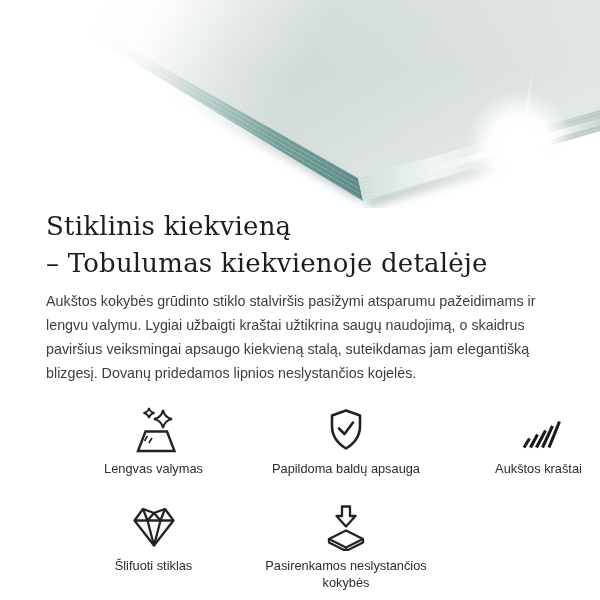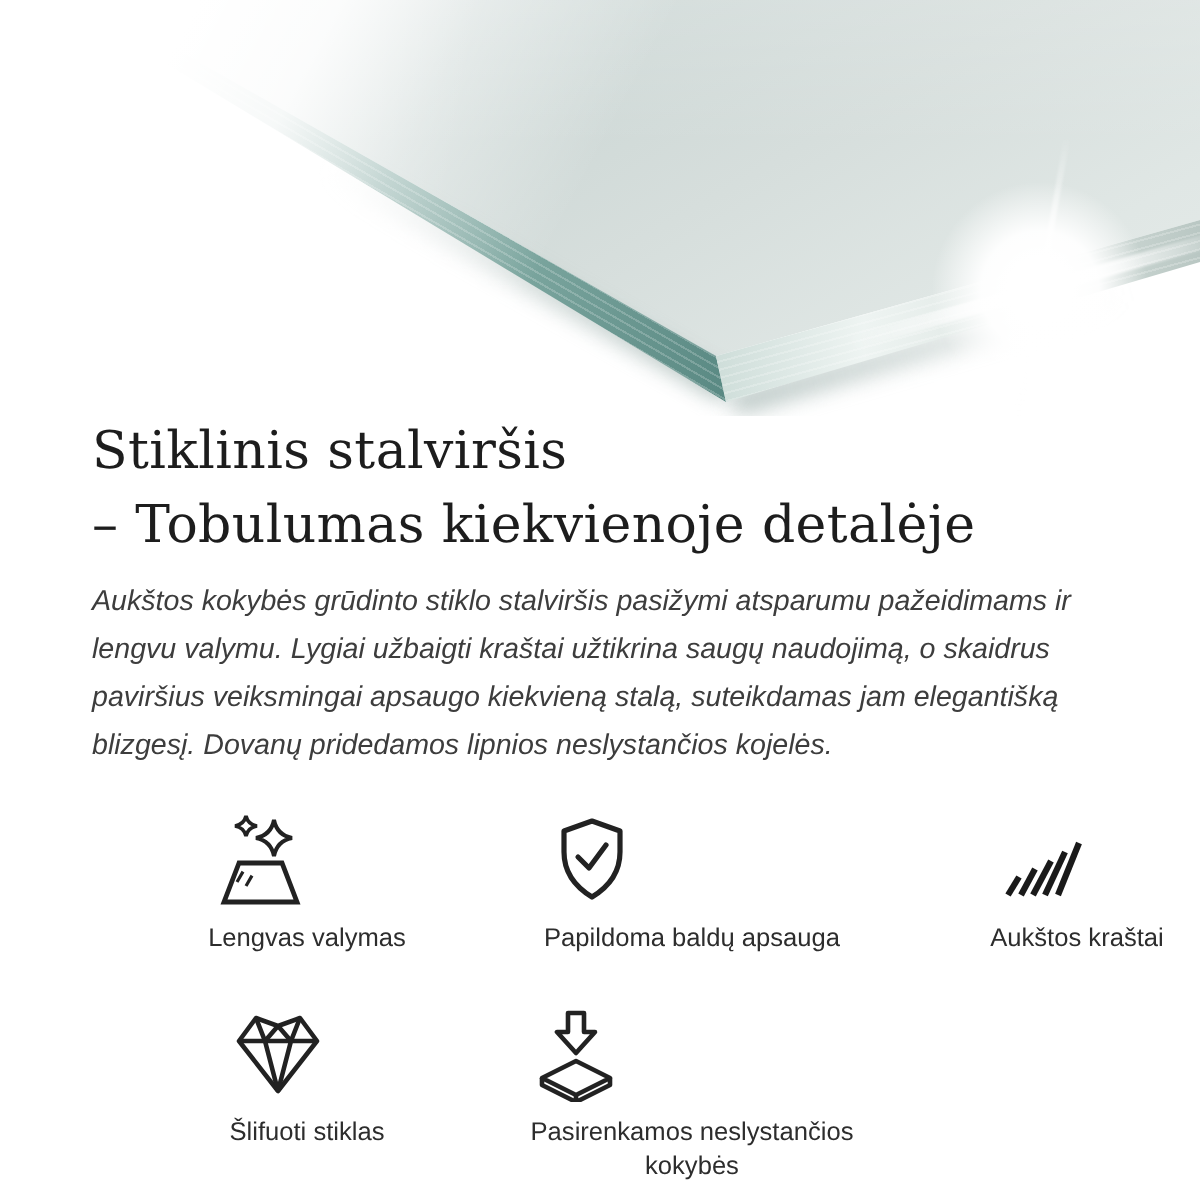--- a/index.html
+++ b/index.html
@@ -50,26 +50,26 @@
   .sparkle-ray{position:absolute;filter:blur(0.5px);}
   .ray-edge{left:420px;top:141px;width:200px;height:7px;transform:rotate(-16deg);
     background:linear-gradient(to right,rgba(255,255,255,0) 0%,#ffffff 42% 58%,rgba(255,255,255,0) 100%);}
   .ray-up{left:442px;top:143.5px;width:156px;height:3px;transform:rotate(-80deg);
     background:linear-gradient(to right,rgba(255,255,255,0) 0%,#ffffff 45% 55%,rgba(255,255,255,0) 100%);}
 
   
   .content{position:relative;padding:0 34px 0 46px;}
   h1{margin:0;font-family:"DejaVu Serif","Liberation Serif",serif;font-weight:400;
      font-size:26px;line-height:37px;color:#1d1d1d;letter-spacing:.2px;}
-  .desc{margin:7px 0 0 0;font-size:14.3px;line-height:24px;color:#3d3d3d;max-width:517px;font-style:italic;}
+  .desc{margin:7px 0 0 0;font-size:14.3px;line-height:24px;color:#3d3d3d;max-width:517px;}
 
   
   .features{display:grid;grid-template-columns:215px 170px 215px;row-gap:26px;
             margin-top:21px;justify-items:center;}
-  .feature{display:flex;flex-direction:column;text-align:center;}
+  .feature{display:flex;flex-direction:column;align-items:center;text-align:center;}
   .feature .icn{width:48px;height:48px;}
   .feature .lbl{margin-top:6px;font-size:12.8px;line-height:17px;color:#2d2d2d;max-width:165px;}
   svg{display:block;}
 </style>
 </head>
 <body>
 
 <div class="page">
 
   <div class="hero">
@@ -81,21 +81,21 @@
     <div class="layer edge-left-streaks"></div>
     <div class="layer edge-front"></div>
     <div class="layer edge-front-streaks"></div>
     <div class="layer white-fade"></div>
     <div class="sparkle-ray ray-up"></div>
     <div class="sparkle-ray ray-edge"></div>
     <div class="sparkle-core"></div>
   </div>
 
   <div class="content">
-    <h1><span>Stiklinis stalviršis</span><br><span>– Tobulumas kiekvienoje detalėje</span></h1>
+    <h1><span>Stiklinis kiekvieną</span><br><span>– Tobulumas kiekvienoje detalėje</span></h1>
 
     <p class="desc">Aukštos kokybės grūdinto stiklo stalviršis pasižymi atsparumu pažeidimams ir lengvu valymu. Lygiai užbaigti kraštai užtikrina saugų naudojimą, o skaidrus paviršius veiksmingai apsaugo kiekvieną stalą, suteikdamas jam elegantišką blizgesį. Dovanų pridedamos lipnios neslystančios kojelės.</p>
 
     <div class="features">
 
       <div class="feature">
         <div class="icn">
           <svg viewBox="0 0 48 48" width="48" height="48" fill="none" stroke="#222" stroke-width="2.4">
             <path d="M15.5 25.5 L8 45 L44.5 45 L37 25.5 Z"></path>
             <path d="M14.5 35 l3 -5.2 M19 37 l3 -5.2" stroke-width="1.6"></path>

